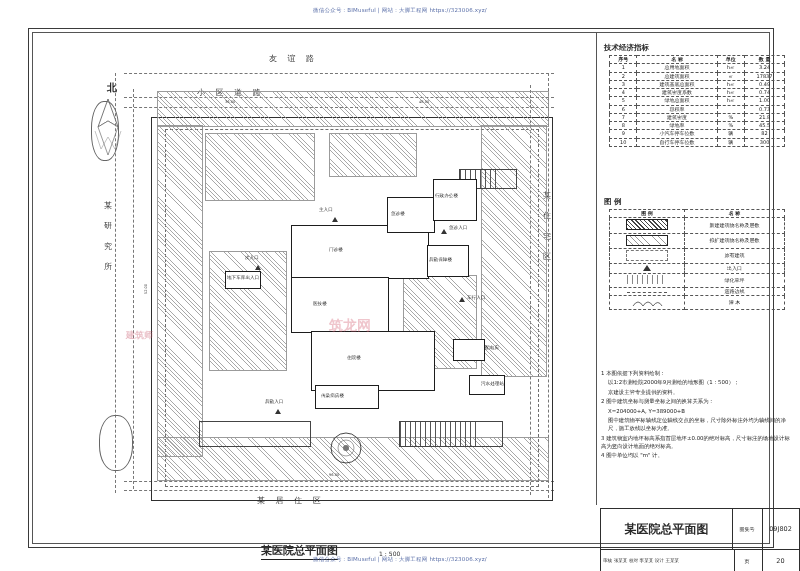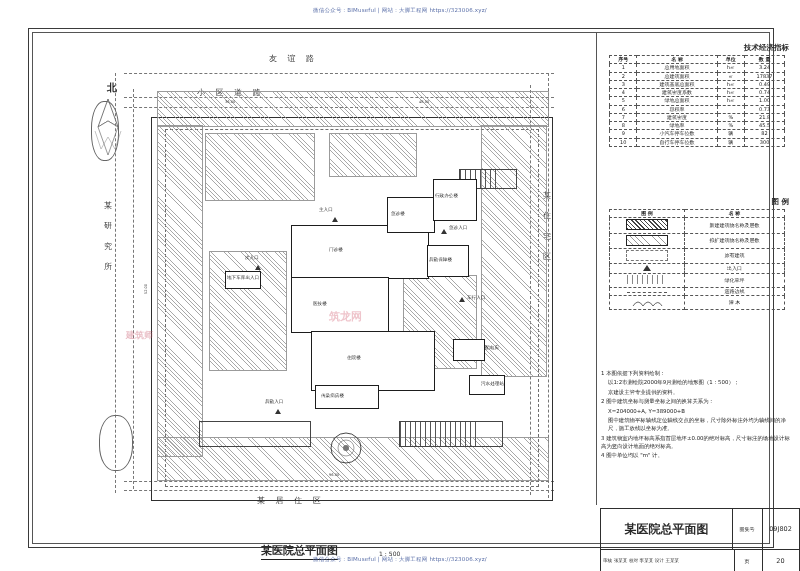--- a/index.html
+++ b/index.html
@@ -51,21 +51,21 @@
 
   
   .park{position:absolute;border:.7px solid #444;
      background-image:repeating-linear-gradient(90deg,#555 0 .5px,transparent .5px 5px);}
 
   
   .pond{position:absolute;border:.7px solid #666;border-radius:45%;
      background-image:repeating-linear-gradient(0deg,#aab 0 .4px,transparent .4px 4px);}
 
   
-  .tb-title{position:absolute;font-size:7.5px;font-weight:bold;text-align:right;width:100%;}
+  .tb-title{position:absolute;font-size:7.5px;font-weight:bold;text-align:left;width:100%;}
   table.grid{position:absolute;border-collapse:collapse;font-size:5px;color:#222;}
   table.grid td,table.grid th{border:.6px dashed #555;padding:1px 1px;
       text-align:center;line-height:1.05;font-weight:normal;}
   table.grid th{font-weight:bold;}
 
   
   .notes{position:absolute;font-size:5.4px;line-height:1.55;color:#222;}
   .notes .nt{font-weight:bold;text-align:center;font-size:7.5px;margin-bottom:3px;letter-spacing:4px;}
   .notes p{margin:0 0 1px 0;}
   .ind{padding-left:7px;display:block;}
@@ -94,21 +94,21 @@
   .tblk .pg-lbl{position:absolute;left:131px;top:40px;width:30px;height:23px;
       border-right:.8px solid #2e2e2e;display:flex;align-items:center;
       justify-content:center;font-size:5px;}
   .tblk .pg-no{position:absolute;left:161px;top:40px;width:37px;height:23px;
       display:flex;align-items:center;justify-content:center;font-size:6.5px;}
 
   
   .wm-center{position:absolute;left:60px;top:278px;width:480px;text-align:center;
       font-size:15px;font-weight:bold;color:rgba(170,120,140,.30);
       letter-spacing:2px;white-space:nowrap;pointer-events:none;}
-  .wm-center2{position:absolute;left:300px;top:280px;font-size:11px;
+  .wm-center2{position:absolute;left:300px;top:288px;font-size:14px;
       color:rgba(210,90,110,.35);font-weight:bold;pointer-events:none;}
   .wm-side{position:absolute;left:97px;top:300px;font-size:9px;
       color:rgba(200,90,110,.40);font-weight:bold;pointer-events:none;}
 
   .dimline{position:absolute;font-size:3.6px;color:#444;white-space:nowrap;}
   .entry-mark{position:absolute;width:0;height:0;
       border-left:3px solid transparent;border-right:3px solid transparent;
       border-bottom:5px solid #333;}
 </style>
 </head>

